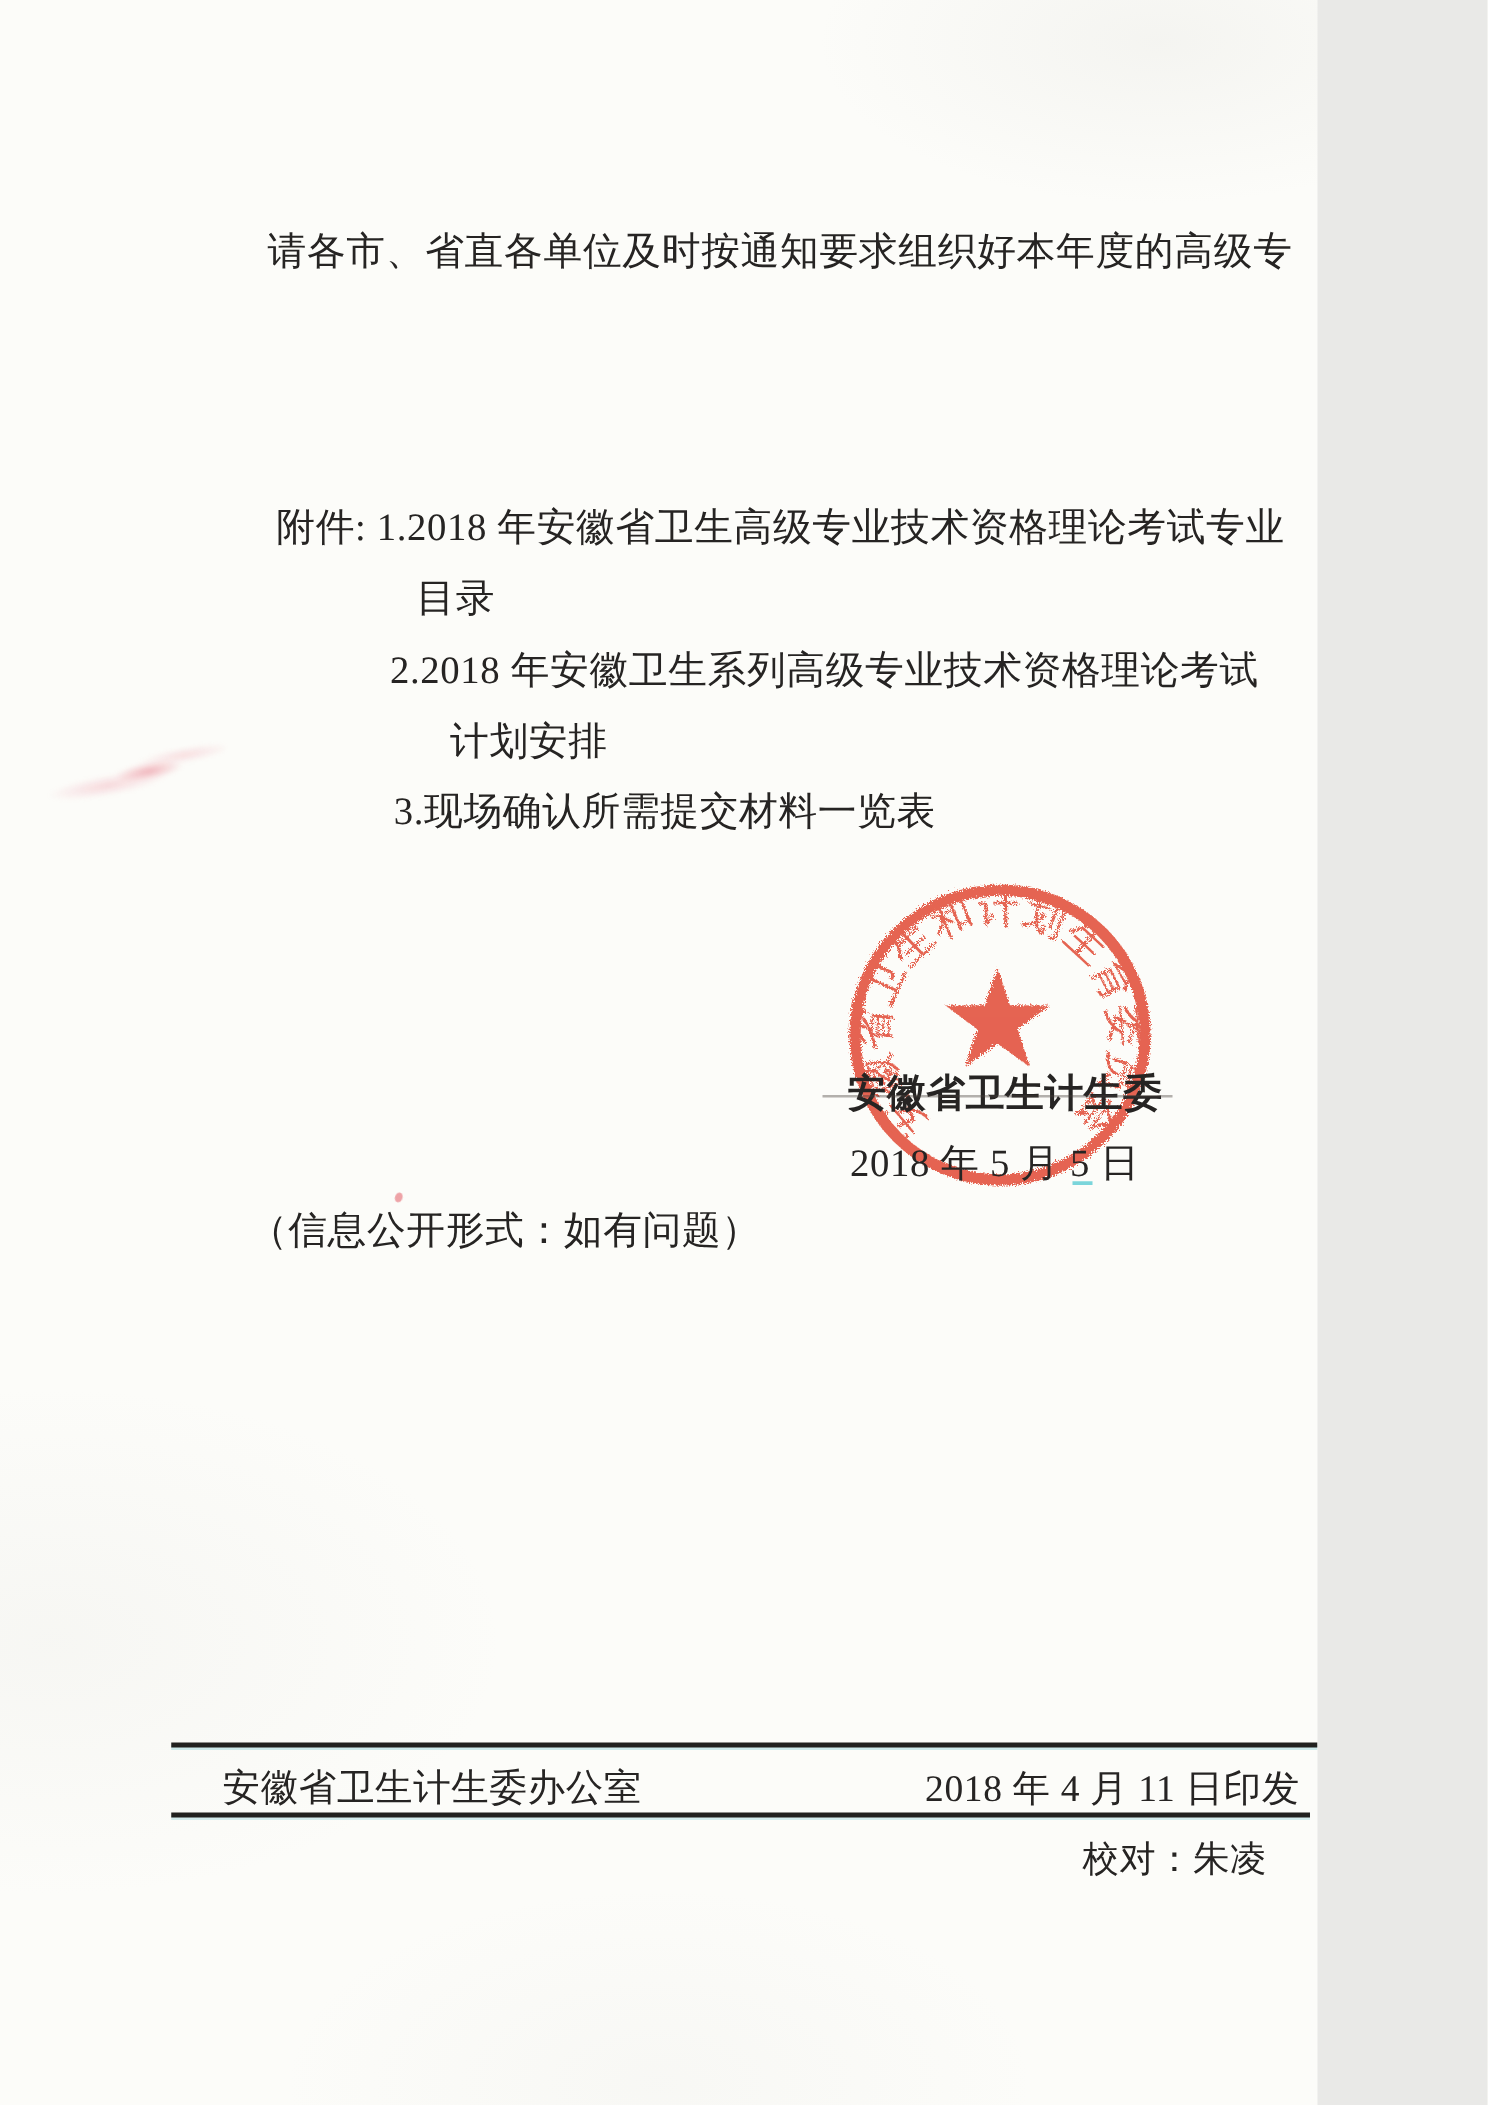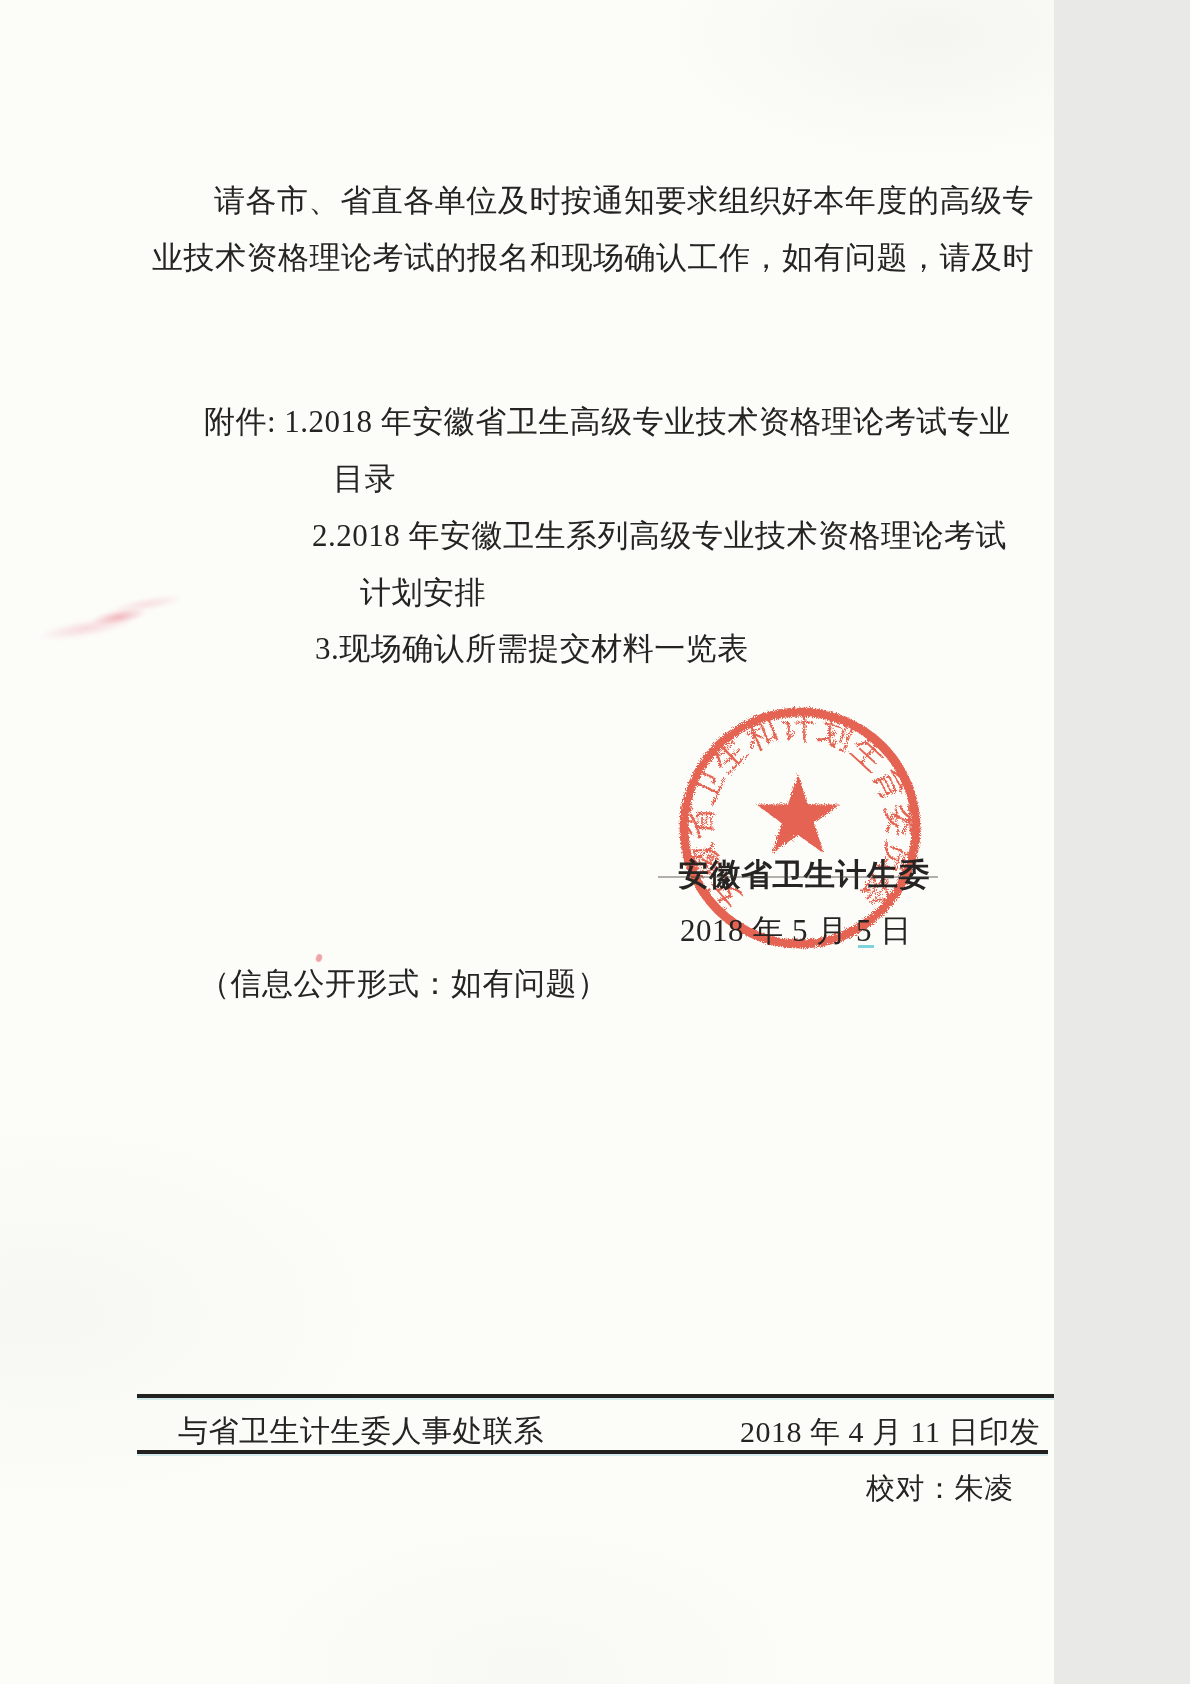--- a/index.html
+++ b/index.html
@@ -19,21 +19,21 @@
     padding-left: 40px;
   }
   .cn{letter-spacing:.5px;}
   
   .para{position:absolute;left:152px;top:172px;width:882px;font-size:31px;line-height:57px;}
   .p-line{width:882px;box-sizing:border-box;}
   .p-just{text-align:justify;text-align-last:justify;}
   .p-indent{padding-left:62px;}
   
   .att-line{position:absolute;font-size:31px;line-height:36px;white-space:nowrap;}
-  .att-0{left:204px;top:404px;}
+  .att-0{left:221px;top:404px;}
   .att-1{left:333px;top:461px;}
   .att-2{left:312px;top:518px;}
   .att-3{left:360px;top:575px;}
   .att-4{left:315px;top:631px;}
   
   .sig-org{position:absolute;left:678px;top:858px;font-size:31px;line-height:34px;white-space:nowrap;z-index:5;font-weight:bold;}
   .sig-date{position:absolute;left:680px;top:914px;font-size:31px;line-height:34px;white-space:nowrap;z-index:5;}
   .disclosure{position:absolute;left:199px;top:966px;font-size:31px;line-height:36px;white-space:nowrap;}
   
   .seal{position:absolute;left:655px;top:683px;width:290px;height:290px;z-index:3;}
@@ -59,21 +59,20 @@
   .foot-date{position:absolute;left:740px;top:1415px;font-size:30px;line-height:34px;white-space:nowrap;}
   .foot-proof{position:absolute;left:866px;top:1472px;font-size:29px;line-height:33px;white-space:nowrap;}
 </style>
 </head>
 <body>
 
 <div class="page">
 
   <div class="para cn">
     <div class="p-line p-just p-indent">请各市、省直各单位及时按通知要求组织好本年度的高级专</div>
-    <div class="p-line p-just">业技术资格理论考试的报名和现场确认工作，如有问题，请及时</div>
   </div>
 
   <div class="att-line att-0 cn">附件: 1.2018 年安徽省卫生高级专业技术资格理论考试专业</div>
   <div class="att-line att-1 cn">目录</div>
   <div class="att-line att-2 cn">2.2018 年安徽卫生系列高级专业技术资格理论考试</div>
   <div class="att-line att-3 cn">计划安排</div>
   <div class="att-line att-4 cn">3.现场确认所需提交材料一览表</div>
 
   <svg class="seal" viewBox="655 683 290 290" xmlns="http://www.w3.org/2000/svg">
     <defs>
@@ -96,18 +95,18 @@
   <div class="sig-date cn">2018 年 5 月 5 日</div>
   <div class="streak"></div>
   <div class="cyan-tick"></div>
 
   <div class="disclosure cn">（信息公开形式：如有问题）</div>
 
   <div class="pink-smudge"></div>
   <div class="red-speck"></div>
 
   <div class="rule rule-1"></div>
-  <div class="foot-office cn">与省卫生计生委人事处联系</div>
+  <div class="foot-office cn">安徽省卫生计生委办公室</div>
   <div class="foot-date cn">2018 年 4 月 11 日印发</div>
   <div class="rule rule-2"></div>
   <div class="foot-proof cn">校对：朱凌</div>
 
 </div>
 
 </body></html>

